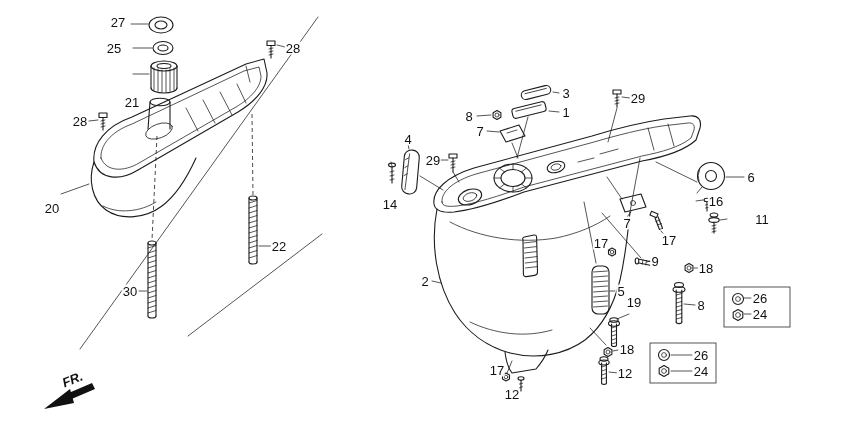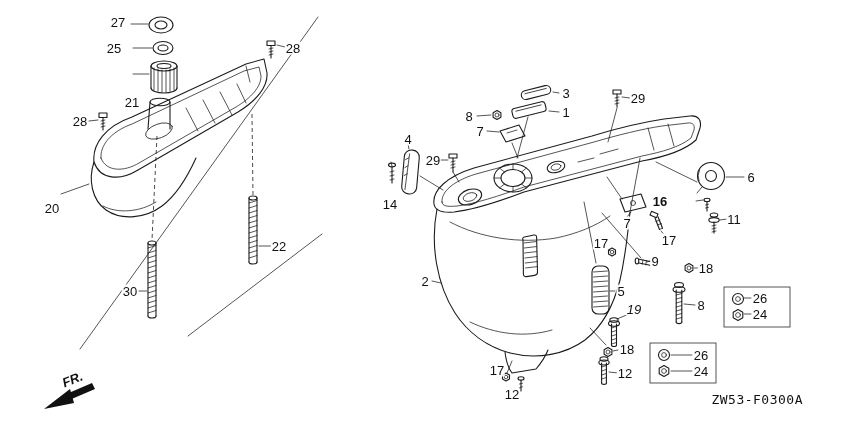--- a/index.html
+++ b/index.html
@@ -452,36 +452,35 @@
       <div class="part-label" style="left: 130px; top: 291px;">30</div>
       <div class="part-label" style="left: 566px; top: 93px;">3</div>
       <div class="part-label" style="left: 566px; top: 112px;">1</div>
       <div class="part-label" style="left: 638px; top: 98px;">29</div>
       <div class="part-label" style="left: 469px; top: 116px;">8</div>
       <div class="part-label" style="left: 480px; top: 131px;">7</div>
       <div class="part-label" style="left: 408px; top: 139px;">4</div>
       <div class="part-label" style="left: 390px; top: 156px; margin-top: 48px;">14</div>
       <div class="part-label" style="left: 433px; top: 160px;">29</div>
       <div class="part-label" style="left: 751px; top: 177px;">6</div>
-      <div class="part-label" style="left: 660px; top: 201px; font-weight: bold;">16</div>
-      <div class="part-label" style="left: 734px; top: 219px;">11</div>
+      <div class="part-label" style="left: 716px; top: 201px;">16</div>
+      <div class="part-label" style="left: 762px; top: 219px;">11</div>
       <div class="part-label" style="left: 627px; top: 223px;">7</div>
       <div class="part-label" style="left: 669px; top: 240px;">17</div>
       <div class="part-label" style="left: 601px; top: 243px;">17</div>
       <div class="part-label" style="left: 655px; top: 261px;">9</div>
       <div class="part-label" style="left: 706px; top: 268px;">18</div>
       <div class="part-label" style="left: 425px; top: 281px;">2</div>
       <div class="part-label" style="left: 621px; top: 291px;">5</div>
-      <div class="part-label" style="left: 634px; top: 309px; font-style: italic;">19</div>
+      <div class="part-label" style="left: 634px; top: 302px;">19</div>
       <div class="part-label" style="left: 701px; top: 305px;">8</div>
       <div class="part-label" style="left: 760px; top: 298px;">26</div>
       <div class="part-label" style="left: 760px; top: 314px;">24</div>
       <div class="part-label" style="left: 627px; top: 349px;">18</div>
       <div class="part-label" style="left: 625px; top: 373px;">12</div>
       <div class="part-label" style="left: 497px; top: 370px;">17</div>
       <div class="part-label" style="left: 512px; top: 394px;">12</div>
       <div class="part-label" style="left: 701px; top: 355px;">26</div>
       <div class="part-label" style="left: 701px; top: 371px;">24</div>
     </div>
 
   <div class="fr-text">FR.</div>
-  <div class="diagram-code">ZW53-F0300A</div>
 </div>
 
 </body></html>

